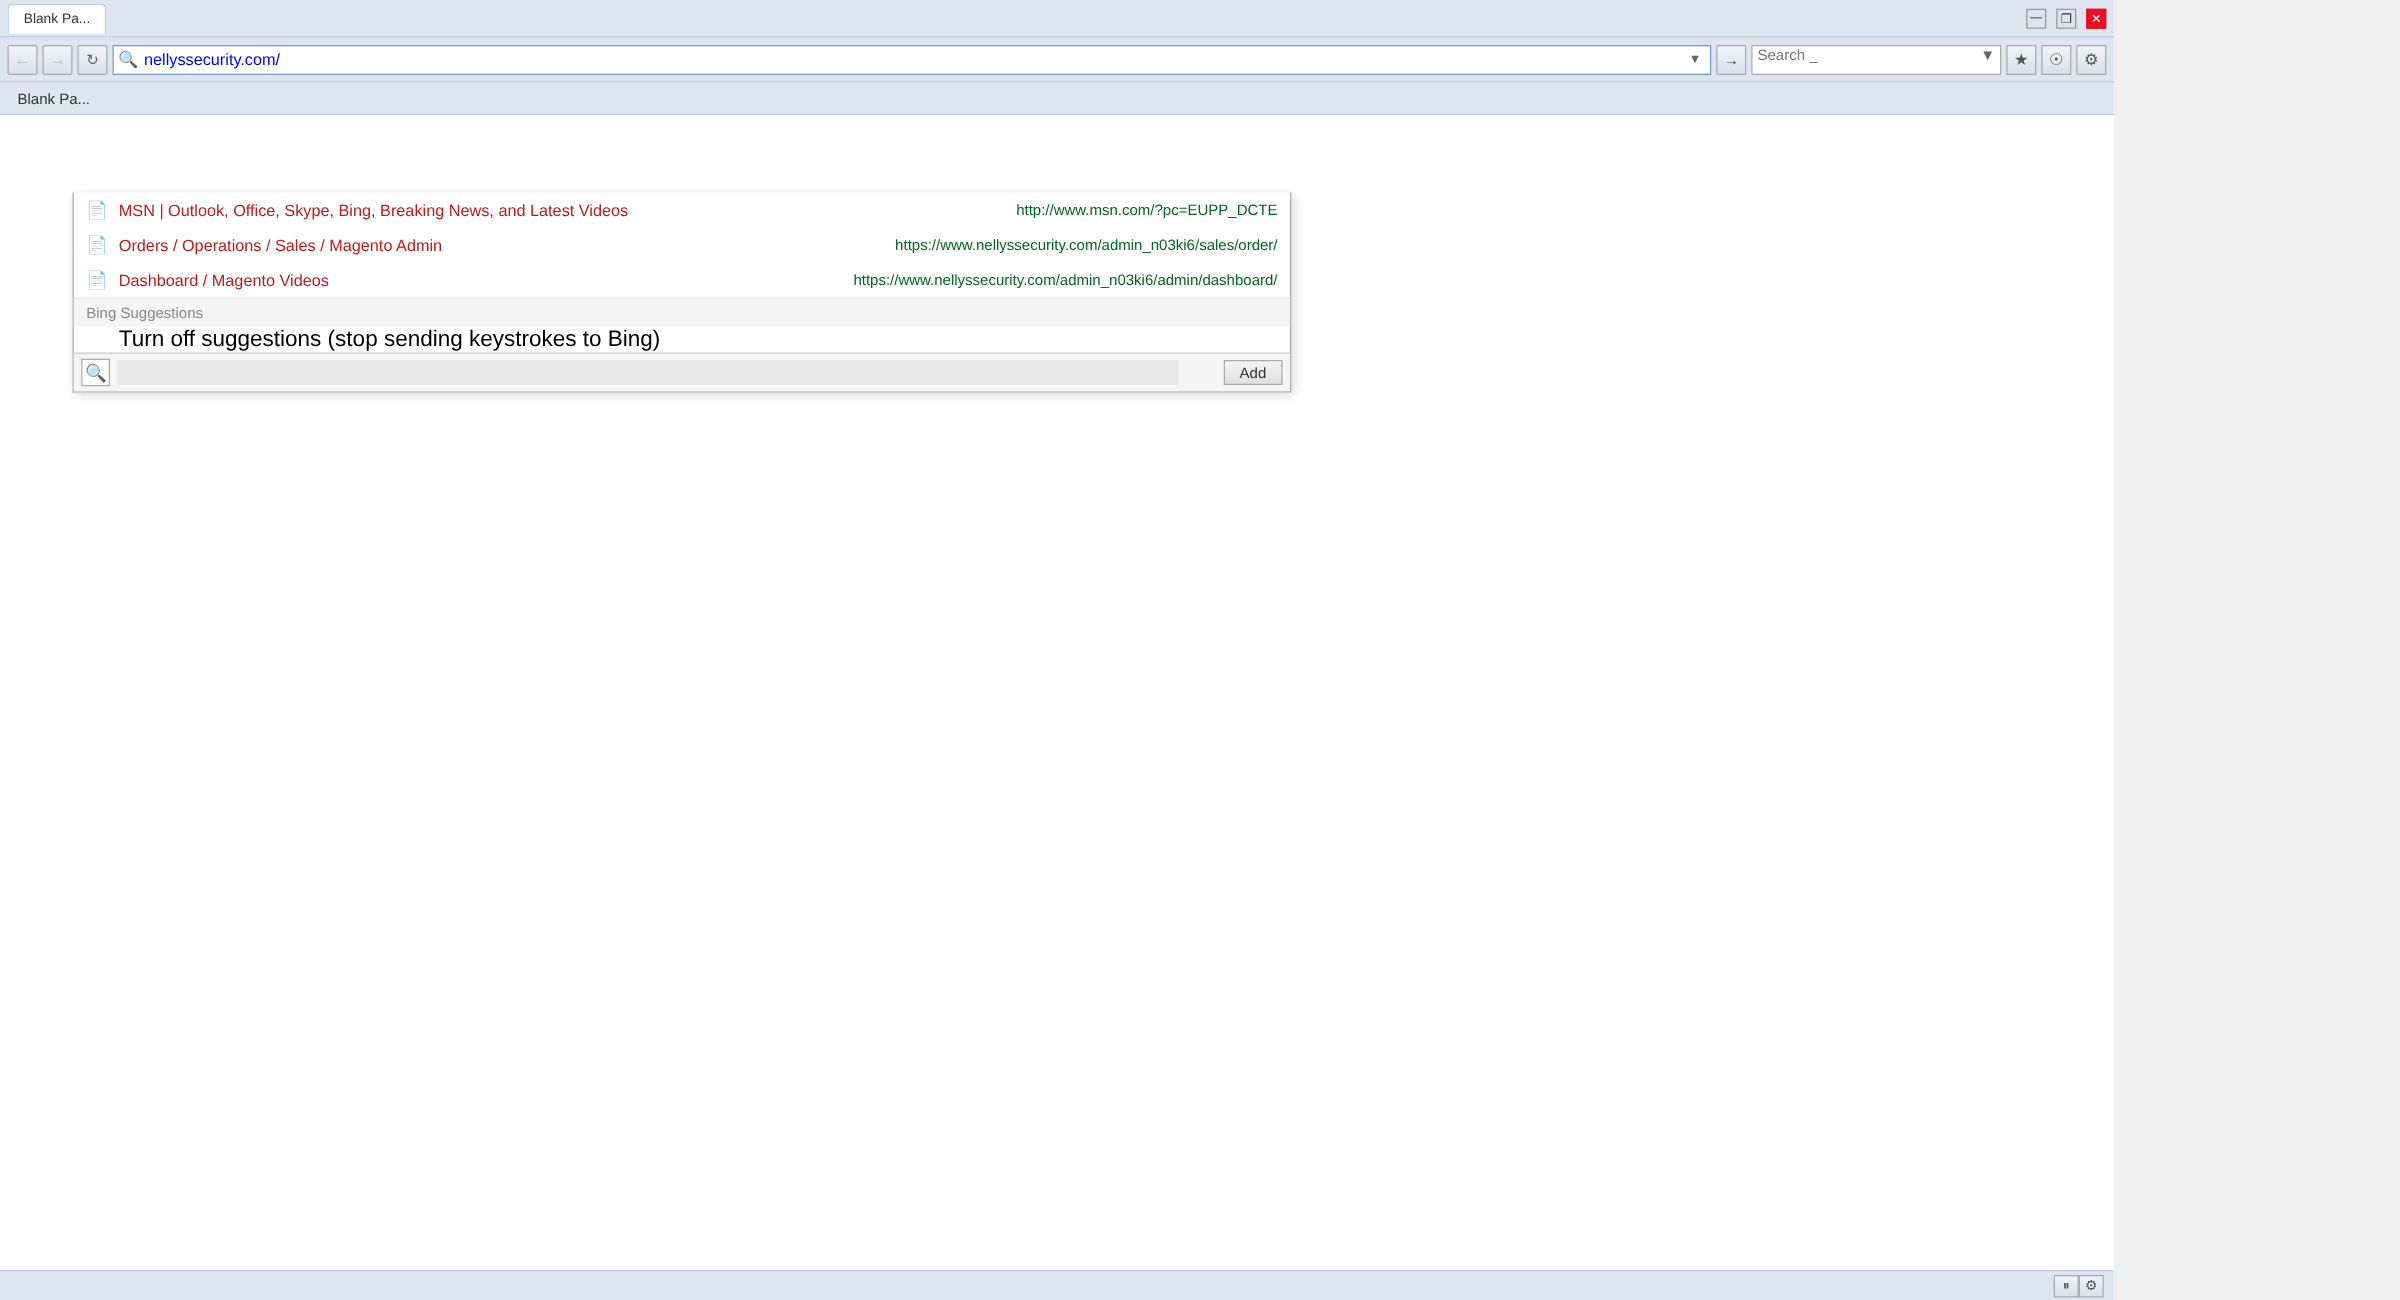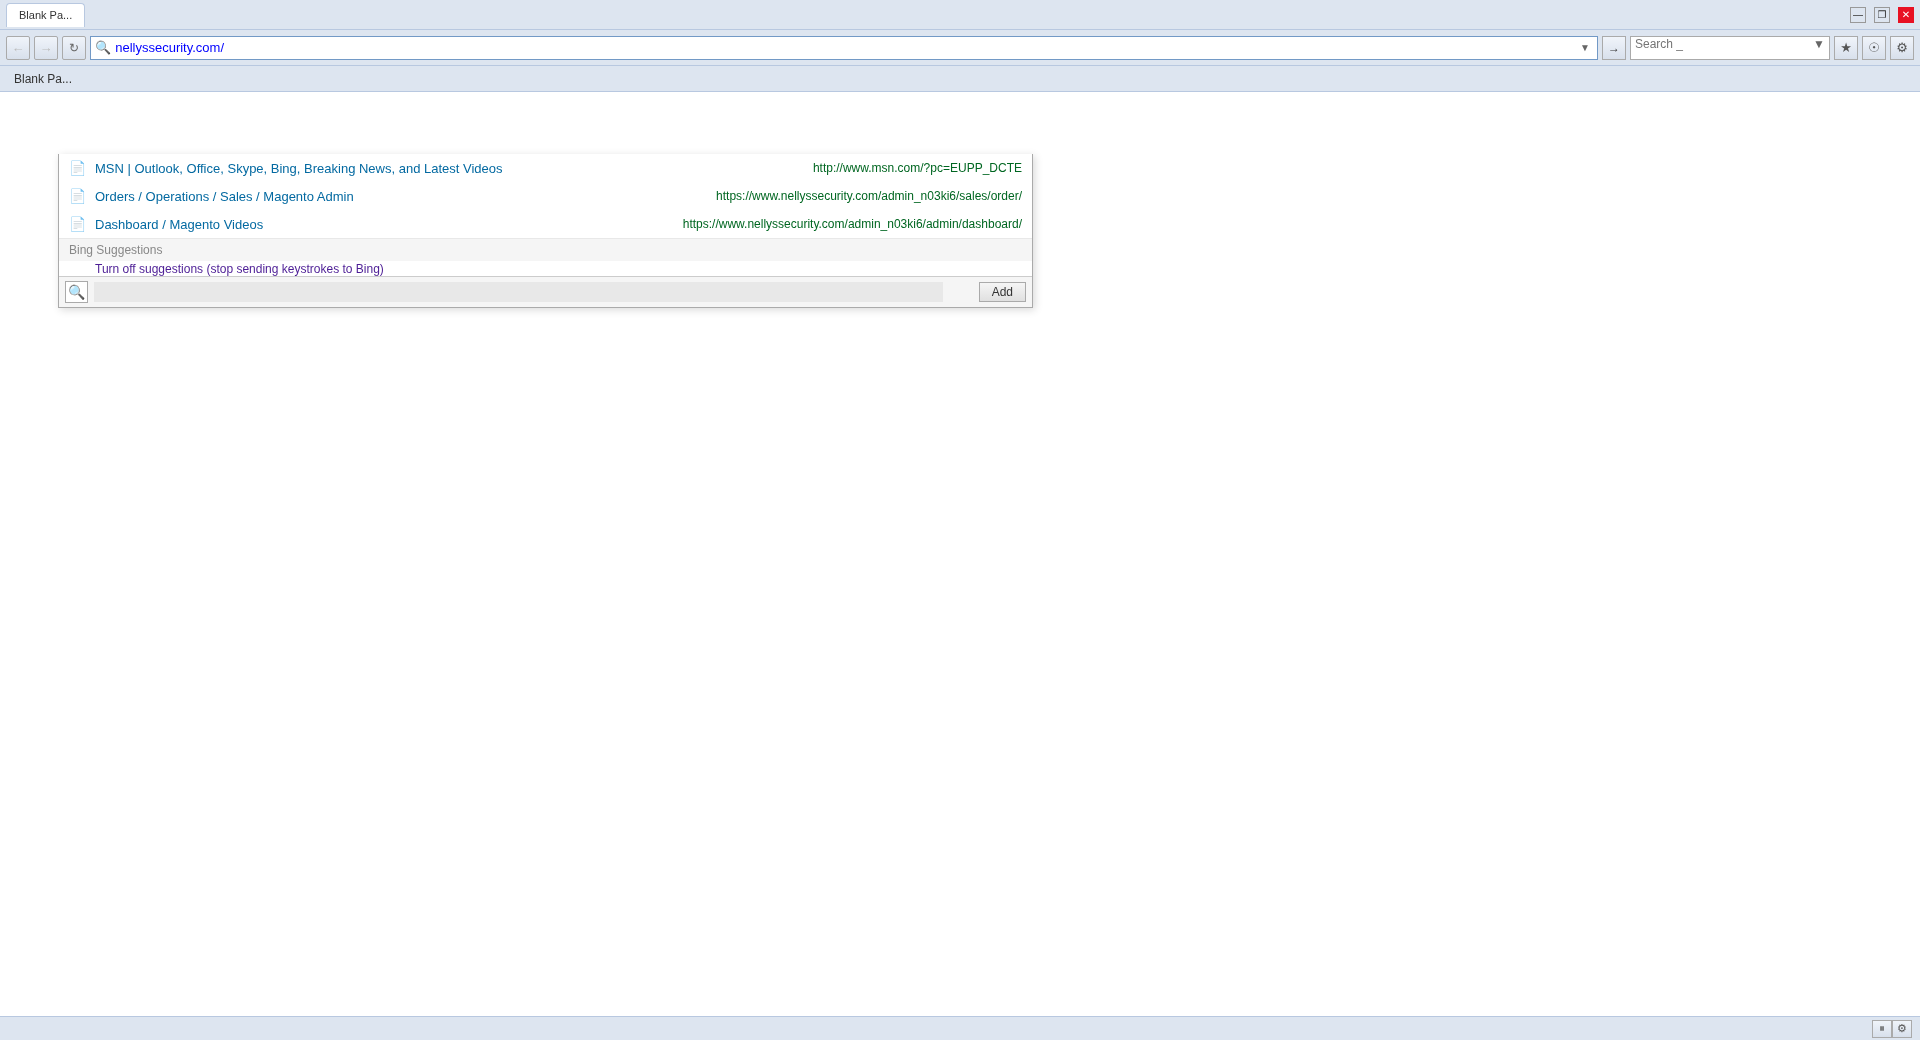--- a/index.html
+++ b/index.html
@@ -12,21 +12,21 @@
       font-family: 'Segoe UI', Tahoma, Geneva, Verdana, sans-serif;
       font-size: 13px;
       background: #f0f0f0;
       width: 1920px;
       height: 1040px;
       overflow: hidden;
     }
 
     
     .browser-window {
-      width: 1920px;
+      width: 1691px;
       height: 1040px;
       background: #fff;
       display: flex;
       flex-direction: column;
     }
 
     
     .title-bar {
       height: 30px;
       background: #dde5f0;
@@ -241,21 +241,21 @@
     }
 
     .autocomplete-item-icon {
       font-size: 14px;
       color: #0078d7;
       min-width: 18px;
     }
 
     .autocomplete-item-title {
       font-size: 13px;
-      color: #0369a1;
+      color: #b91c1c;
     }
 
     .autocomplete-item-url {
       color: #006621;
       font-size: 12px;
       text-align: right;
     }
 
     .autocomplete-section-header {
       padding: 4px 10px;
@@ -267,22 +267,22 @@
 
     .autocomplete-searching {
       padding: 4px 10px 4px 36px;
       font-size: 12px;
       color: #888;
       font-style: italic;
     }
 
     .autocomplete-turn-off {
       padding: 4px 10px 4px 36px;
-      color: #4c1d95;
-      font-size: 12px;
+      color: #000000;
+      font-size: 18px;
       cursor: pointer;
       text-decoration: none;
     }
 
     
     .autocomplete-search-box {
       display: flex;
       align-items: center;
       border-top: 1px solid #ccc;
       padding: 4px 6px;

